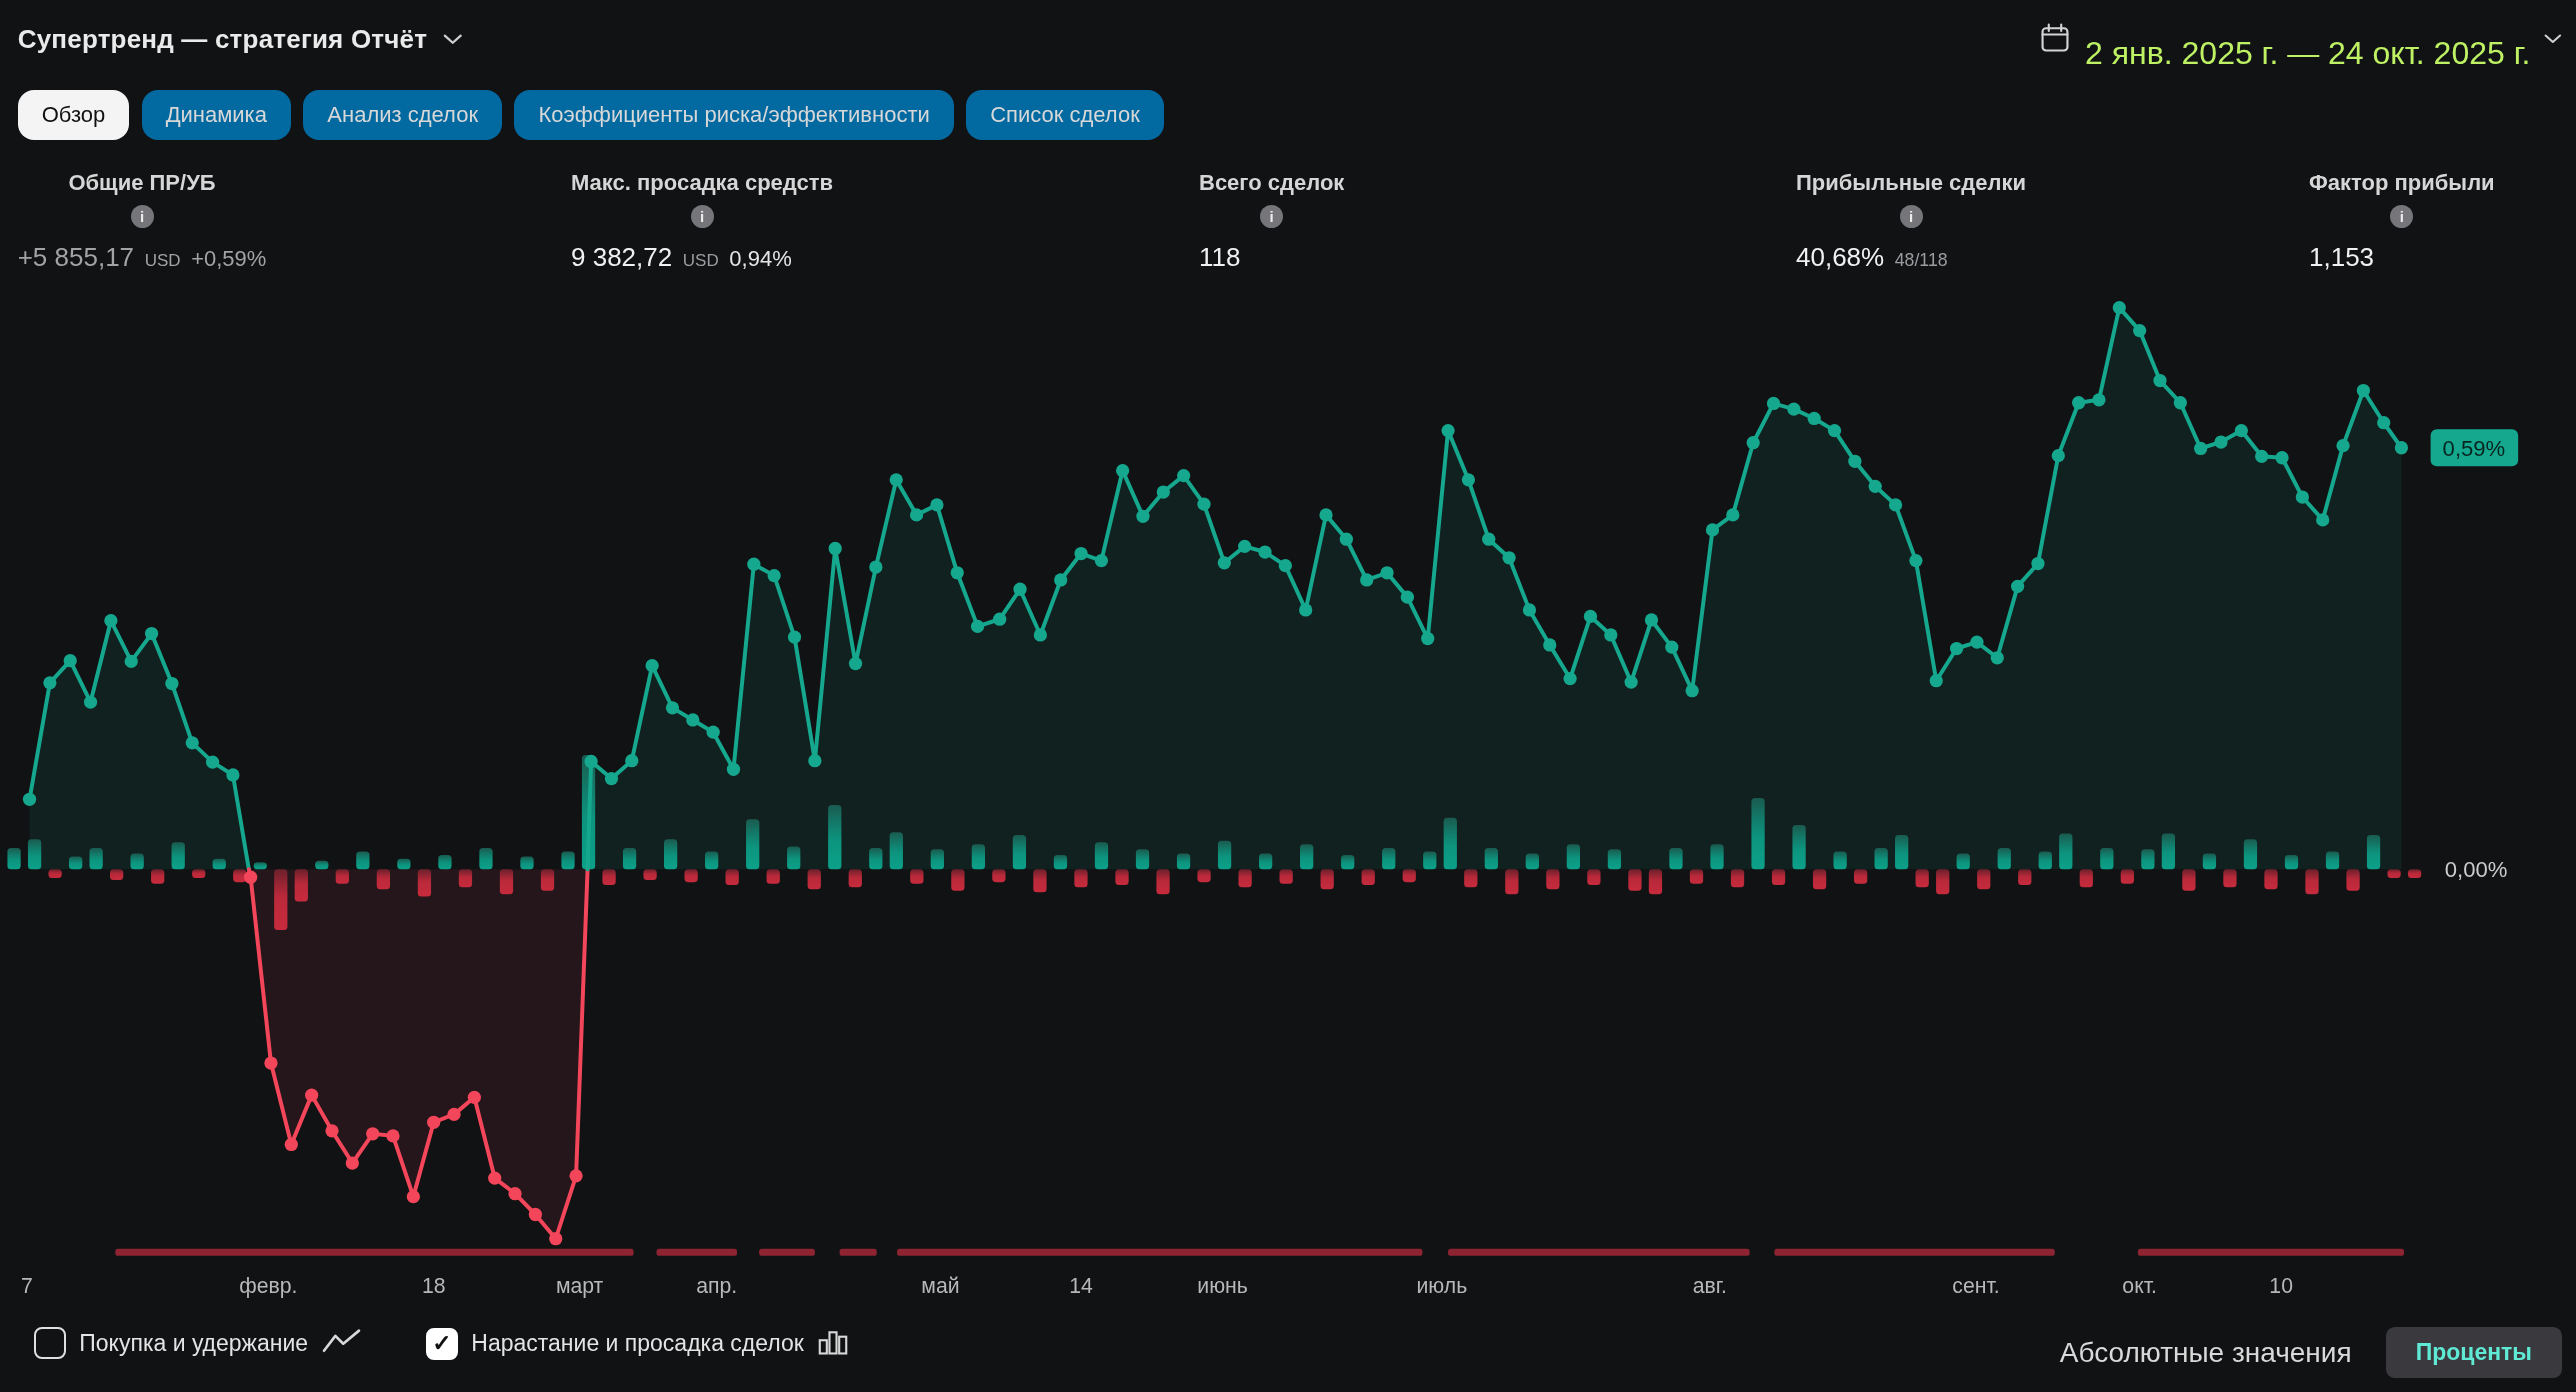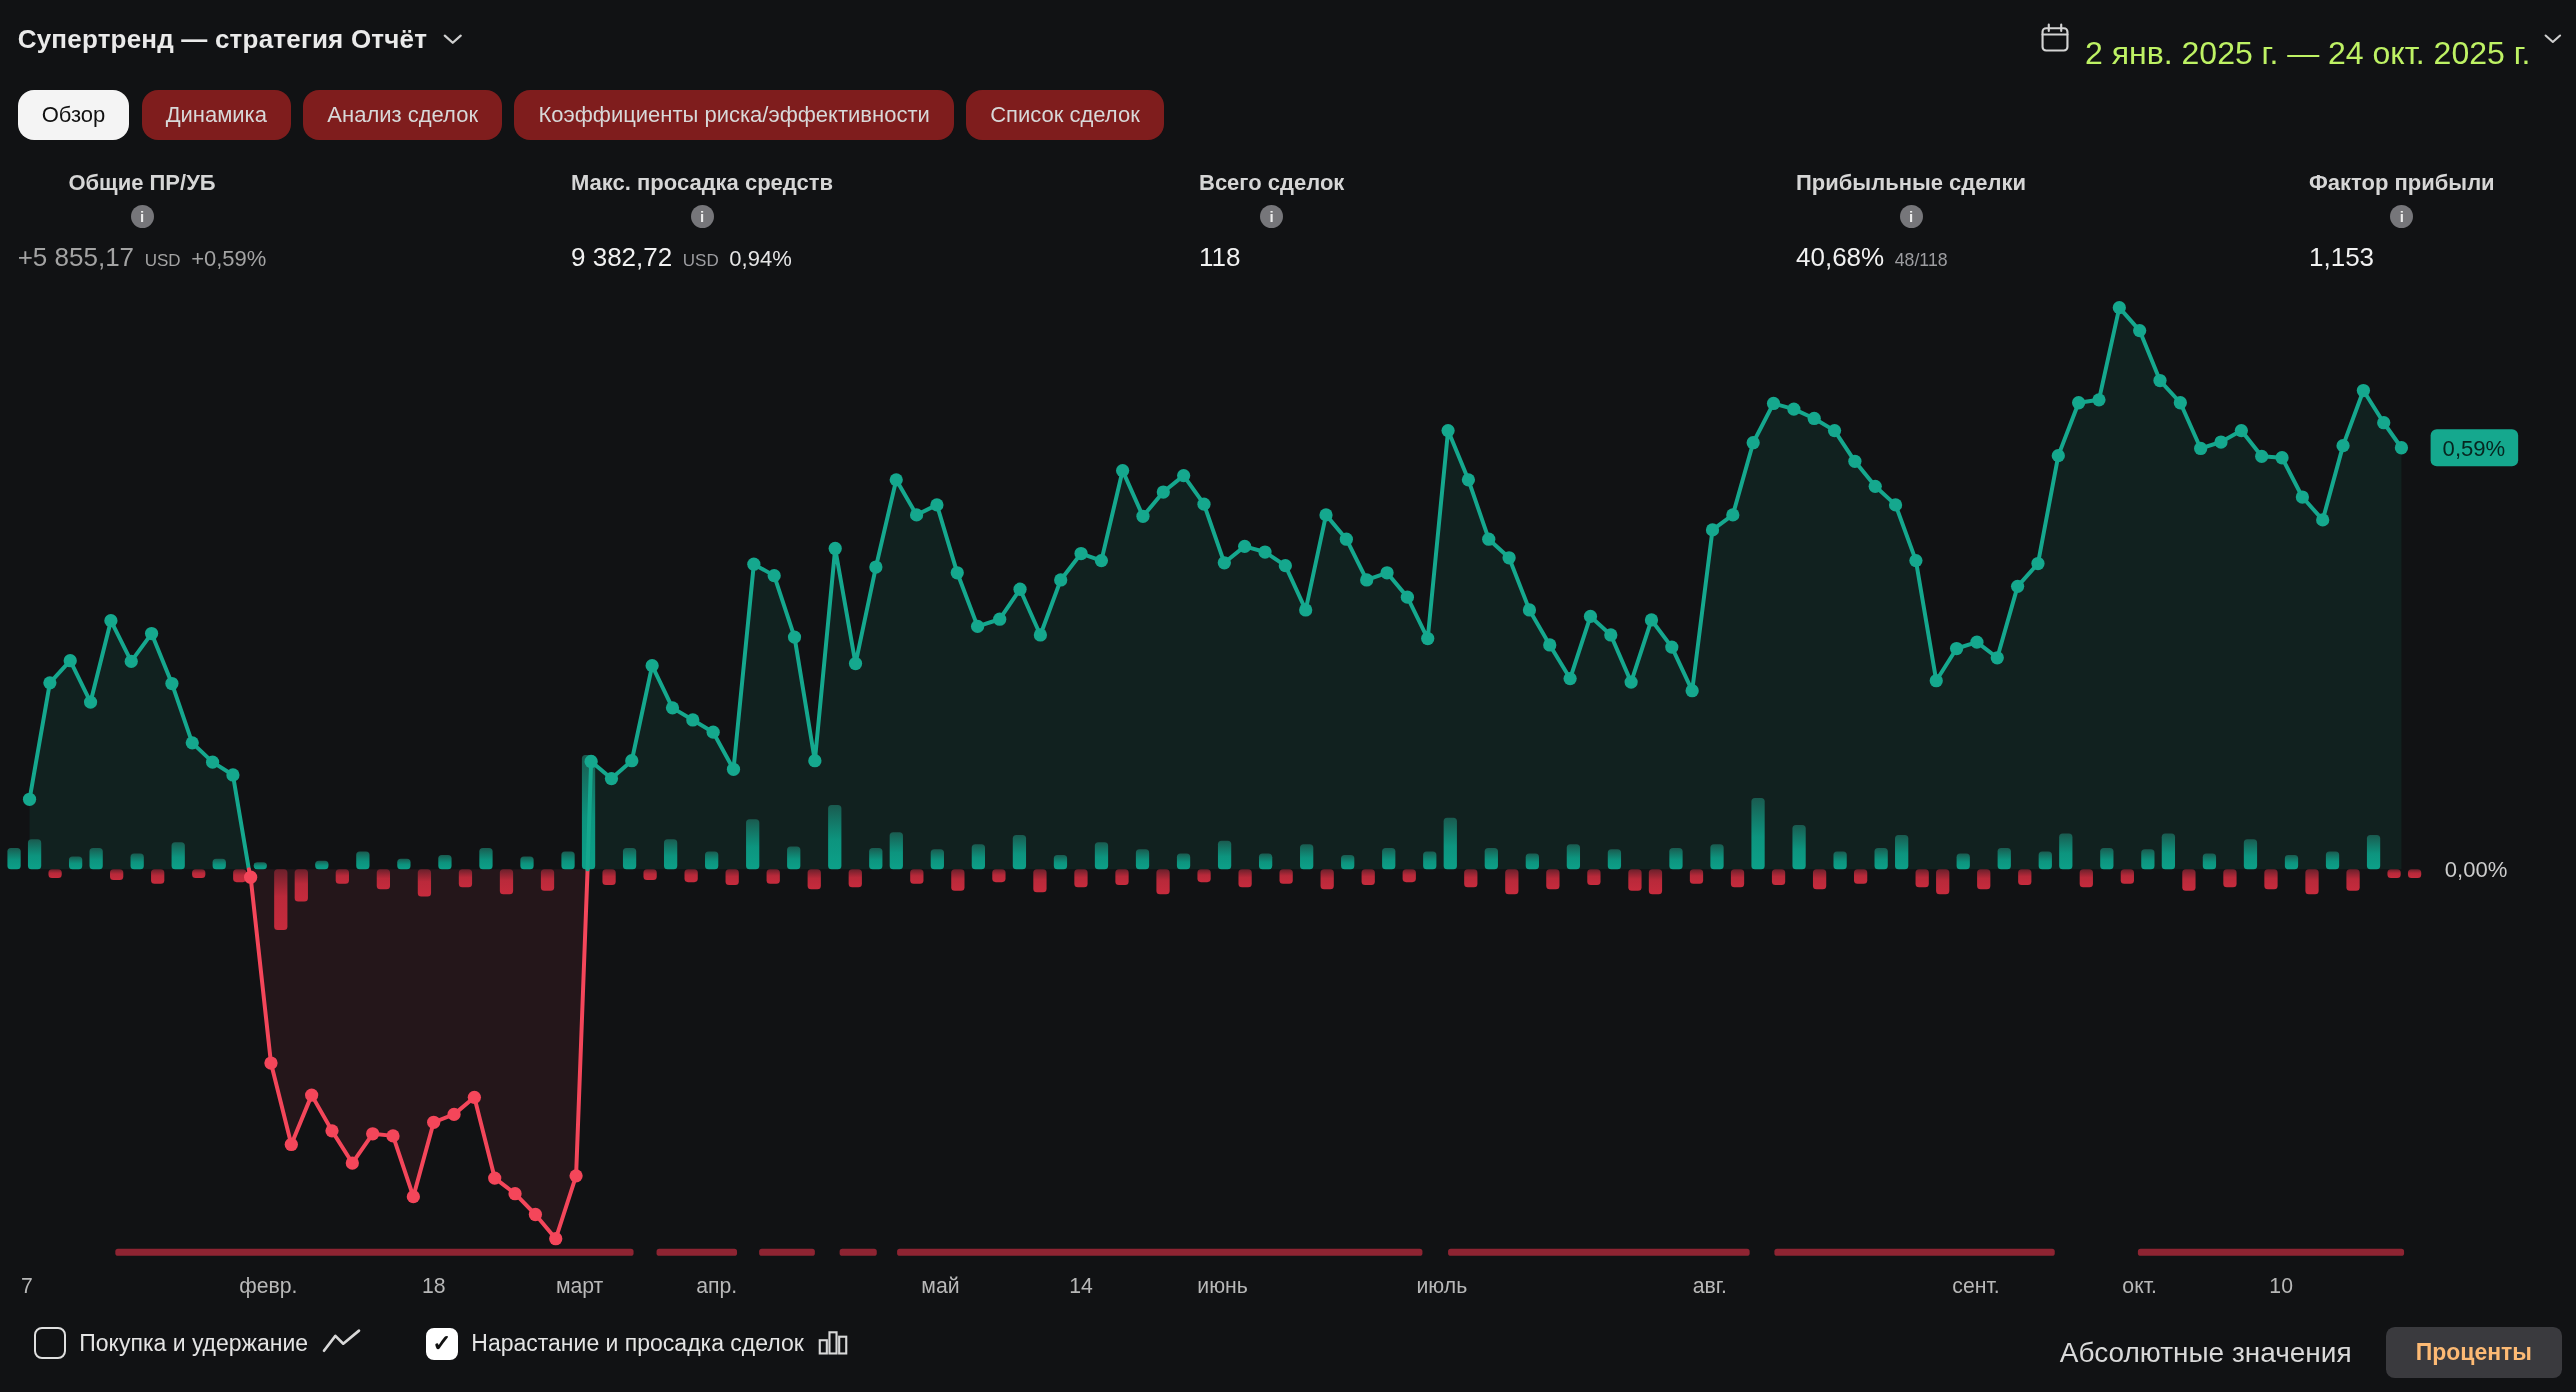--- a/index.html
+++ b/index.html
@@ -11,21 +11,21 @@
   .header-row{position:absolute;left:17.7px;top:19.5px;right:14px;height:39px;
               display:flex;align-items:center;justify-content:space-between;}
   .title-wrap{display:flex;align-items:center;gap:16px;}
   .page-title{font-size:26px;font-weight:700;color:#eaeaea;letter-spacing:0.2px;}
   .chev{display:inline-flex;align-items:center;}
   .date-wrap{display:flex;align-items:center;gap:14px;cursor:pointer;}
   .date-text{font-size:32px;color:#bef264;margin-top:28px;}
 
   
   .tabs{position:absolute;left:17.7px;top:90px;display:flex;gap:12.4px;}
-  .tab{height:50px;padding:0 24px;border-radius:16px;background:#7f1d1d;color:#d8d8d8;
+  .tab{height:50px;padding:0 24px;border-radius:16px;background:#0369a1;color:#d8d8d8;
        font-size:22px;display:flex;align-items:center;cursor:pointer;white-space:nowrap;}
   .tab.active{background:#f4f4f4;color:#111;}
 
   
   .stat{position:absolute;top:170px;}
   .stat .lbl{display:flex;align-items:center;gap:8.8px;font-size:22px;font-weight:700;color:#d6d6d6;flex-direction:column;}
   .info{width:23px;height:23px;border-radius:50%;background:#76767a;color:#ededed;
         font-size:15px;font-weight:700;display:inline-flex;align-items:center;justify-content:center;}
   .stat .val{margin-top:14px;display:flex;align-items:baseline;gap:10.6px;font-size:26px;color:#f1f1f1;}
   .stat .unit{font-size:17px;color:#9d9da1;}
@@ -40,21 +40,21 @@
 
   
   .footer{position:absolute;left:0;right:0;top:1327px;height:58px;}
   .chk-group{position:absolute;display:flex;align-items:center;gap:13.3px;cursor:pointer;}
   .chk{width:32px;height:32px;border-radius:8px;border:2.7px solid #dfdfdf;background:transparent;
        display:flex;align-items:center;justify-content:center;}
   .chk.on{background:#ffffff;border-color:#ffffff;color:#111;font-size:23px;font-weight:700;}
   .chk-label{font-size:23px;color:#e4e4e4;}
   .right-controls{position:absolute;right:14px;top:0;display:flex;align-items:center;gap:34px;}
   .abs-btn{font-size:28px;color:#d9d9d9;cursor:pointer;}
-  .pct-btn{height:51px;padding:0 30px;border-radius:8.8px;background:#3a3a3e;color:#fdba74;
+  .pct-btn{height:51px;padding:0 30px;border-radius:8.8px;background:#3a3a3e;color:#5eead4;
            font-size:23px;font-weight:700;display:flex;align-items:center;cursor:pointer;}
 </style>
 </head>
 <body>
 
 <div class="app">
 
   <svg class="chart-svg" width="2576" height="1392" viewBox="0 0 2912 1574">
       <defs>
         <linearGradient id="gbar" x1="0" y1="0" x2="0" y2="1">

